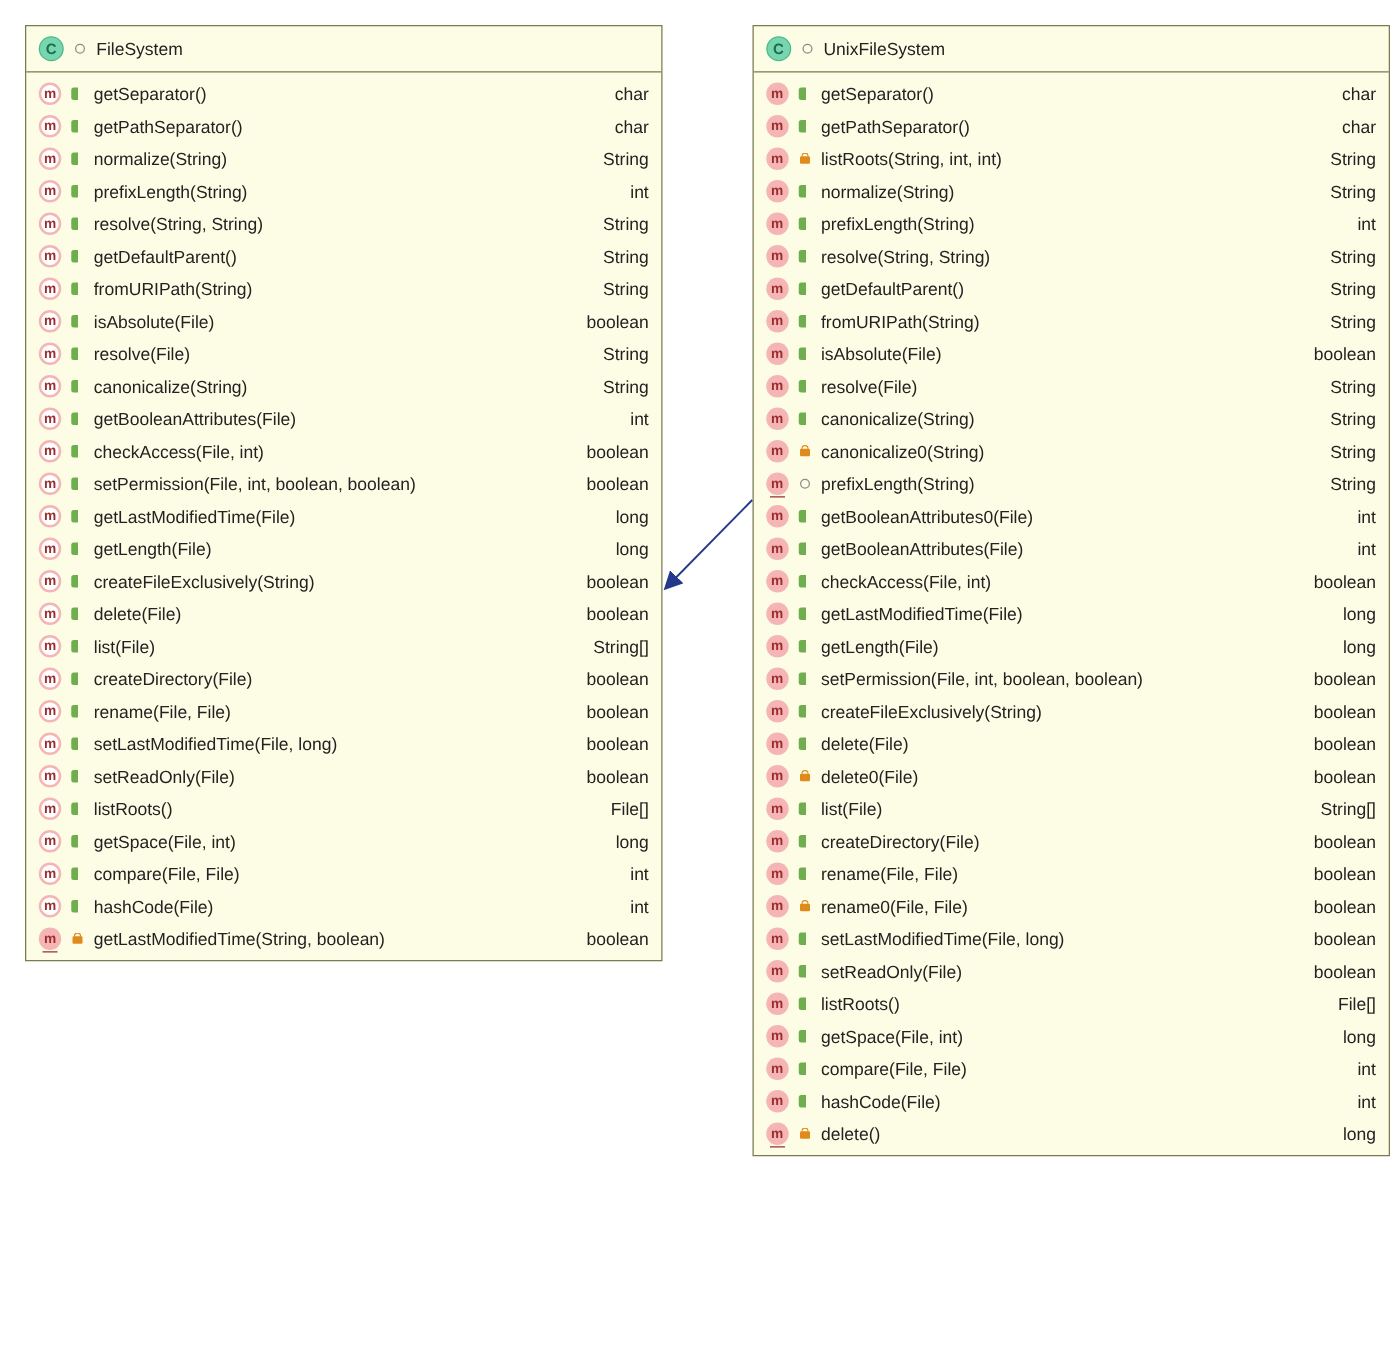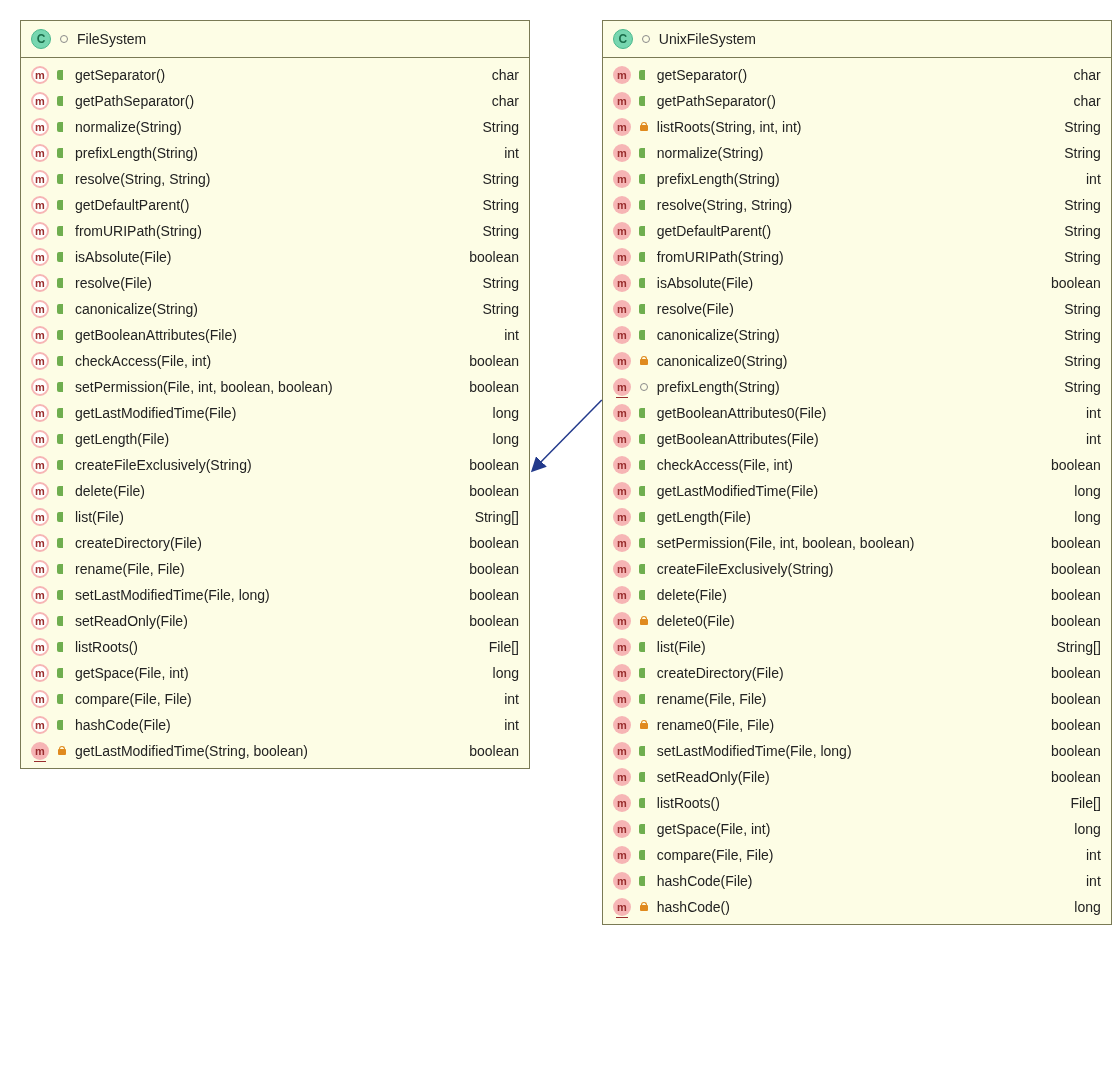--- a/index.html
+++ b/index.html
@@ -762,21 +762,21 @@
           <span class="sig">hashCode(File)</span>
         </div>
         <span class="ret">int</span>
       </div>
       <div class="member-row">
         <div class="left">
           <span class="icon-m static">m</span>
           <span class="vis">
             <span class="vis-lock"></span>
           </span>
-          <span class="sig">hashCode()</span>
+          <span class="sig">delete()</span>
         </div>
         <span class="ret">long</span>
       </div>
     </div>
 </div>
 
 <svg class="arrow" id="arrow-svg" style="left:0;top:0;width:1118px;height:1082px">
   <defs>
     <marker id="arrowhead" markerWidth="10" markerHeight="10" refX="8" refY="5" orient="auto">
       <polygon points="0,0 10,5 0,10" fill="#233a8c"></polygon>

